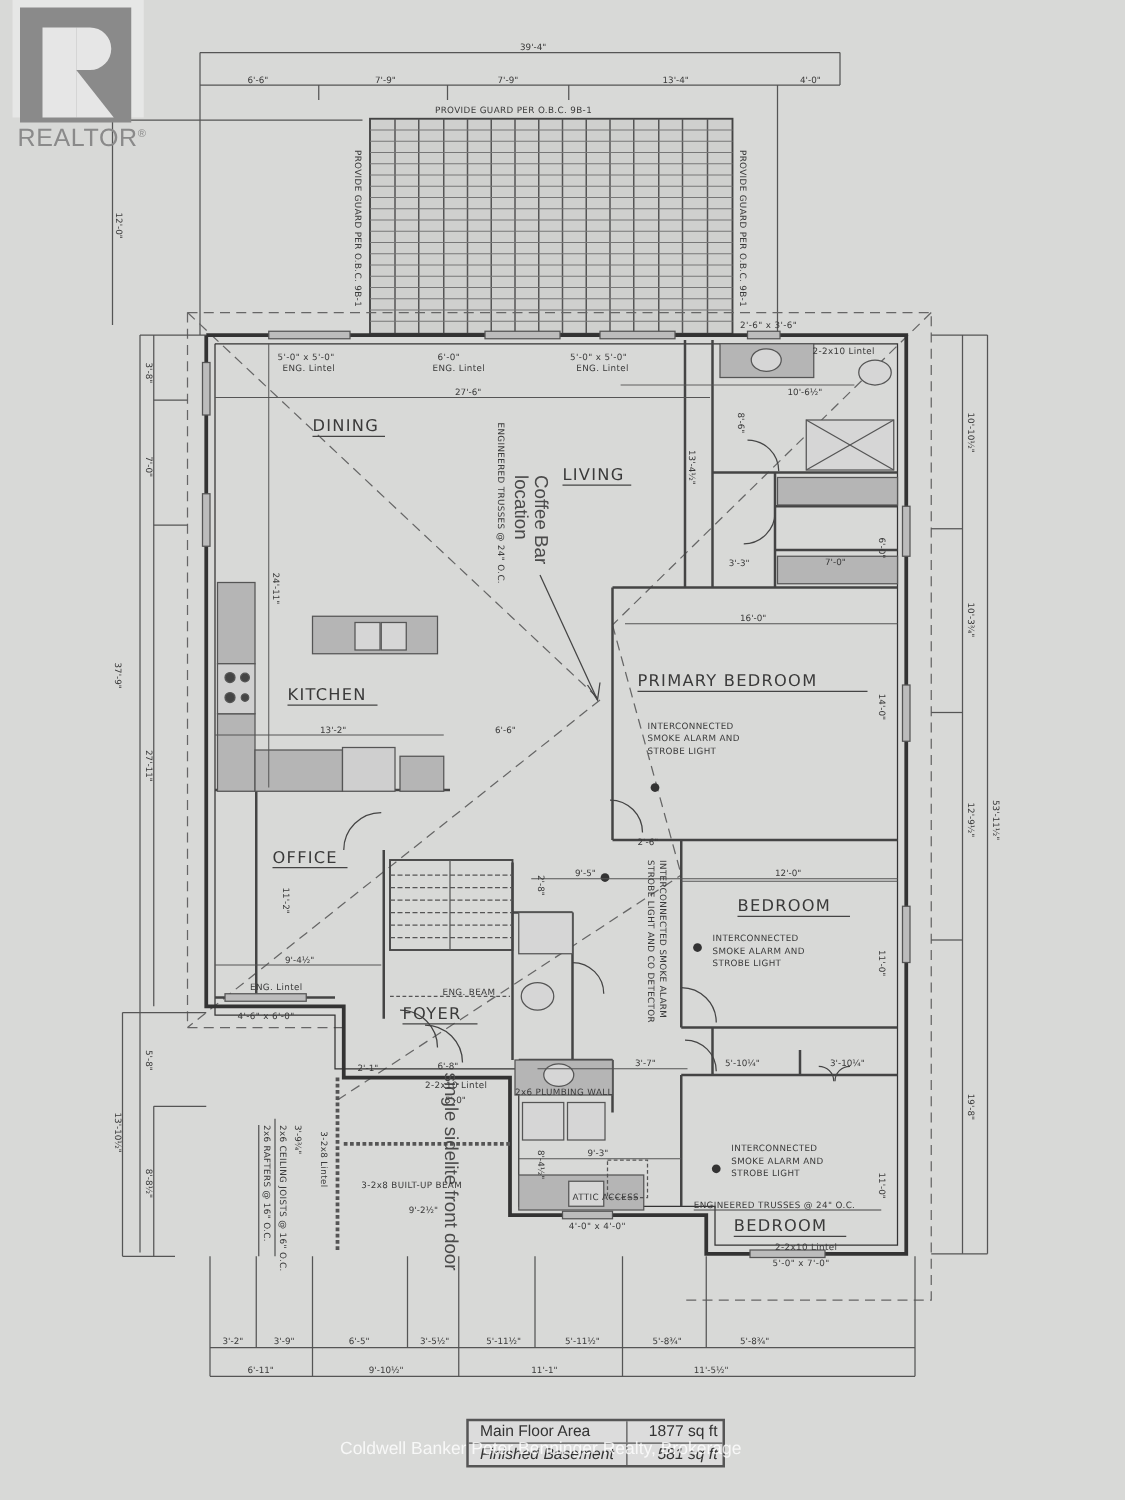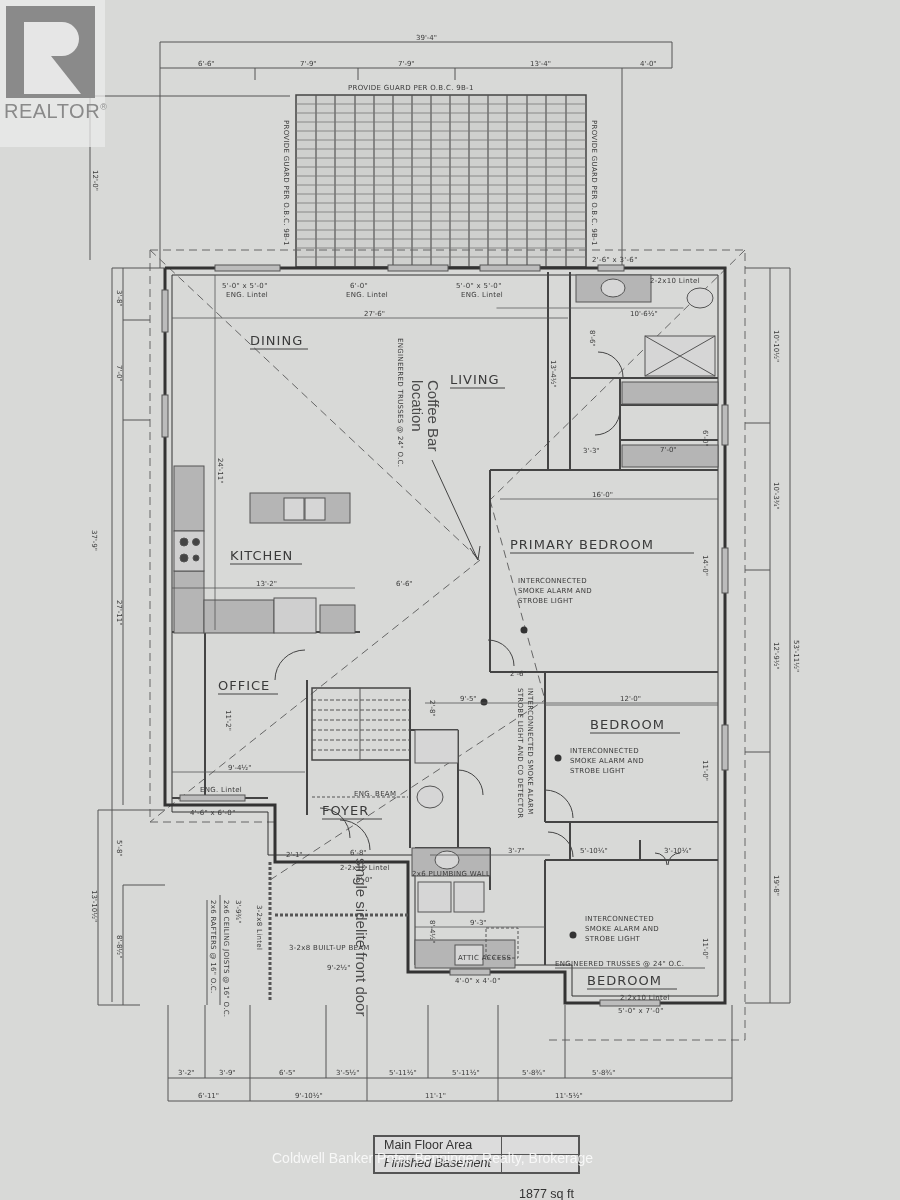--- a/index.html
+++ b/index.html
@@ -3,31 +3,31 @@
 <meta charset="utf-8">
 <style>
   html, body { margin:0; padding:0; }
   body { width:900px; height:1200px; background:#d8d9d7; overflow:hidden; position:relative; font-family:"Liberation Sans", sans-serif; }
   #plan { position:absolute; left:0; top:0; width:900px; height:1200px; }
   svg text { font-family:"DejaVu Sans", sans-serif; fill:#3a3a3a; }
   .dim { font-size:7px; }
   .note { font-size:7px; letter-spacing:0.3px; }
   .room { font-size:13px; letter-spacing:1px; }
   .hand { font-family:"Liberation Sans", sans-serif; font-size:15px; fill:#4a4a4a; }
-  .realtor { position:absolute; left:0; top:0; width:105px; height:147px; background:rgba(235,235,235,0.75); }
+  .realtor { position:absolute; left:10px; top:0; width:105px; height:94px; background:rgba(235,235,235,0.75); }
   .realtor-box { position:absolute; left:6px; top:6px; width:89px; height:92px; background:#8a8a8a; }
   .realtor-r { position:absolute; left:18px; top:16px; width:27px; height:72px; background:#e6e6e6; }
   .realtor-bowl { position:absolute; left:45px; top:16px; width:28px; height:34px; background:#e6e6e6; border-radius:0 17px 17px 0; }
   .realtor-leg { position:absolute; left:45px; top:50px; width:0; height:0; border-left:30px solid #e6e6e6; border-top:38px solid transparent; }
   .realtor-text { position:absolute; left:4px; top:100px; font-family:"Liberation Sans", sans-serif; font-size:20px; color:#8a8a8a; letter-spacing:0.5px; }
   .area-table { position:absolute; left:373px; top:1135px; width:203px; border:2px solid #555; font-family:"Liberation Sans", sans-serif; font-size:12.5px; color:#333; background:#dcdcdc; }
-  .area-row { display:flex; border-bottom:1px solid #555; height:17px; line-height:17px;flex-direction:column; }
+  .area-row { display:flex; border-bottom:1px solid #555; height:17px; line-height:17px; }
   .area-row:last-child { border-bottom:none;font-style:italic; }
   .area-label { width:117px; padding-left:9px; border-right:1px solid #555; }
-  .area-val { flex:1; text-align:right; padding-right:4px;margin-top:32px; }
+  .area-val { flex:1; text-align:right; padding-right:4px; }
   .watermark { position:absolute; left:272px; top:1150px; font-family:"Liberation Sans", sans-serif; font-size:14px; color:rgba(255,255,255,0.8); white-space:nowrap; }
 </style>
 </head>
 <body>
 
 <svg id="plan" viewBox="0 0 900 1200" xmlns="http://www.w3.org/2000/svg">
   <rect x="0" y="0" width="900" height="1200" fill="#d8d9d7"></rect>
 
   <g stroke="#555" stroke-width="1">
     <line x1="160" y1="42" x2="672" y2="42"></line>

